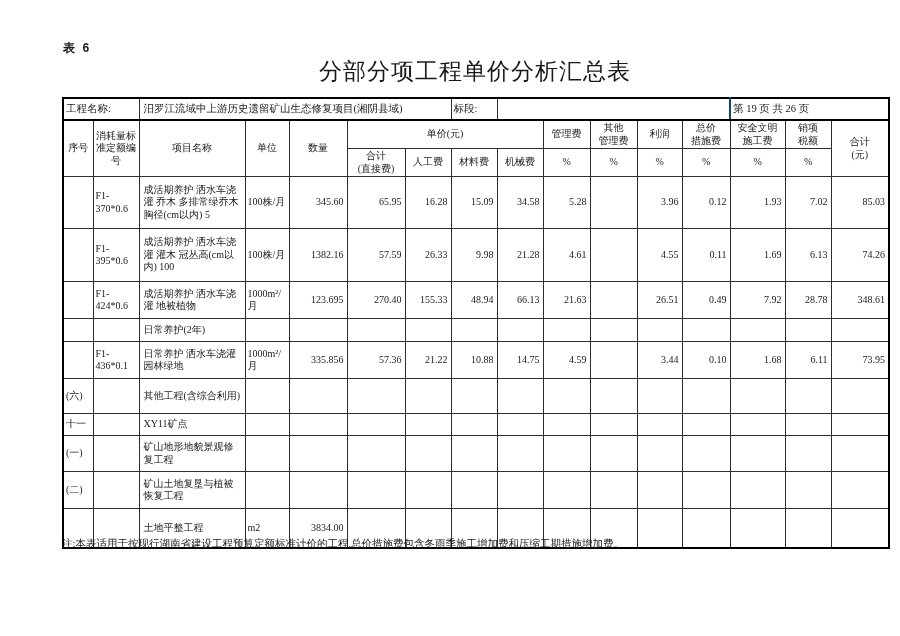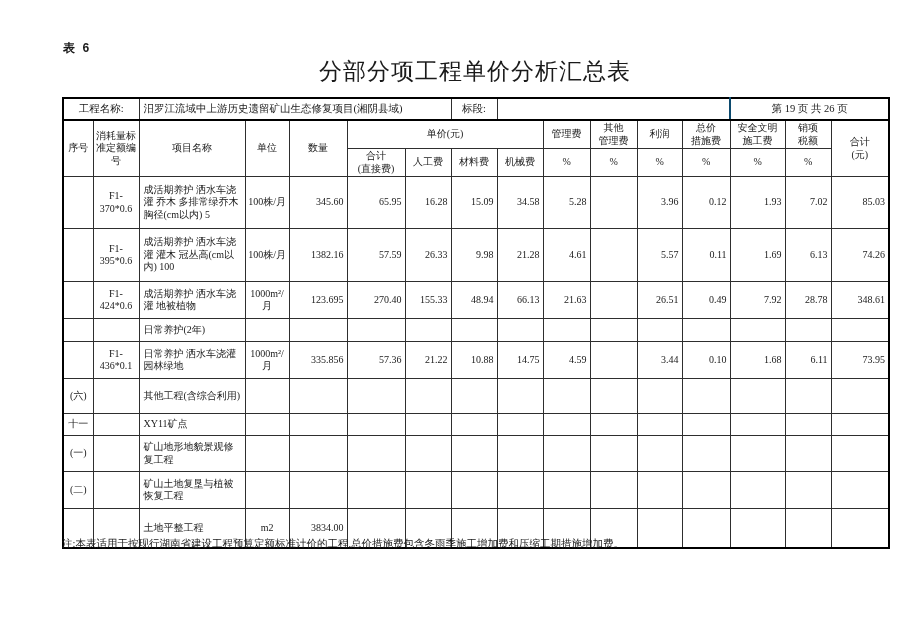--- a/index.html
+++ b/index.html
@@ -5,21 +5,21 @@
   html,body{margin:0;padding:0;}
   body{width:900px;height:636px;background:#e8e8e8;font-family:"Liberation Serif","DejaVu Serif",serif;}
   .page{position:relative;width:900px;height:636px;background:#ffffff;color:#1a1a1a;overflow:hidden;}
   .tbl-label{position:absolute;left:55px;top:40px;font-size:12px;font-weight:bold;font-family:Liberation Mono, monospace;margin-left:8px;}
   .title{position:absolute;left:62px;width:826px;top:56px;text-align:center;font-size:23px;font-weight:normal;
          font-family:"Liberation Sans","DejaVu Sans",sans-serif;letter-spacing:1px;}
   table.main{position:absolute;left:62px;top:97px;width:826px;border-collapse:collapse;table-layout:fixed;
              border:2px solid #000;font-size:10px;line-height:1.25;}
   td,th{border:1px solid #2e2e2e;padding:1px 2px;vertical-align:middle;font-weight:normal;
         white-space:pre-line;overflow:hidden;}
-  .c{text-align:center;}
+  .c{}
   .l{text-align:left;padding-left:4px;}
   .r{text-align:right;padding-right:3px;}
   .info-row td{border-bottom:2px solid #000;font-size:10.5px;}
   .thick-left{border-left:2px solid #0c4a6e;}
   .note{position:absolute;left:62px;top:537px;width:826px;font-size:10.5px;}
 </style>
 </head>
 <body>
 
 <div class="page">
@@ -114,21 +114,21 @@
 395*0.6</td>
           <td class="l">成活期养护 洒水车浇灌 灌木 冠丛高(cm以内) 100</td>
           <td class="c">100株/月</td>
           <td class="r">1382.16</td>
           <td class="r">57.59</td>
           <td class="r">26.33</td>
           <td class="r">9.98</td>
           <td class="r">21.28</td>
           <td class="r">4.61</td>
           <td class="r"></td>
-          <td class="r">5.57</td>
+          <td class="r">4.55</td>
           <td class="r">0.11</td>
           <td class="r">1.69</td>
           <td class="r">6.13</td>
           <td class="r">74.26</td>
         </tr>
         <tr style="height: 37px;">
           <td class="c"></td>
           <td class="c">F1-
 424*0.6</td>
           <td class="l">成活期养护 洒水车浇灌 地被植物</td>

